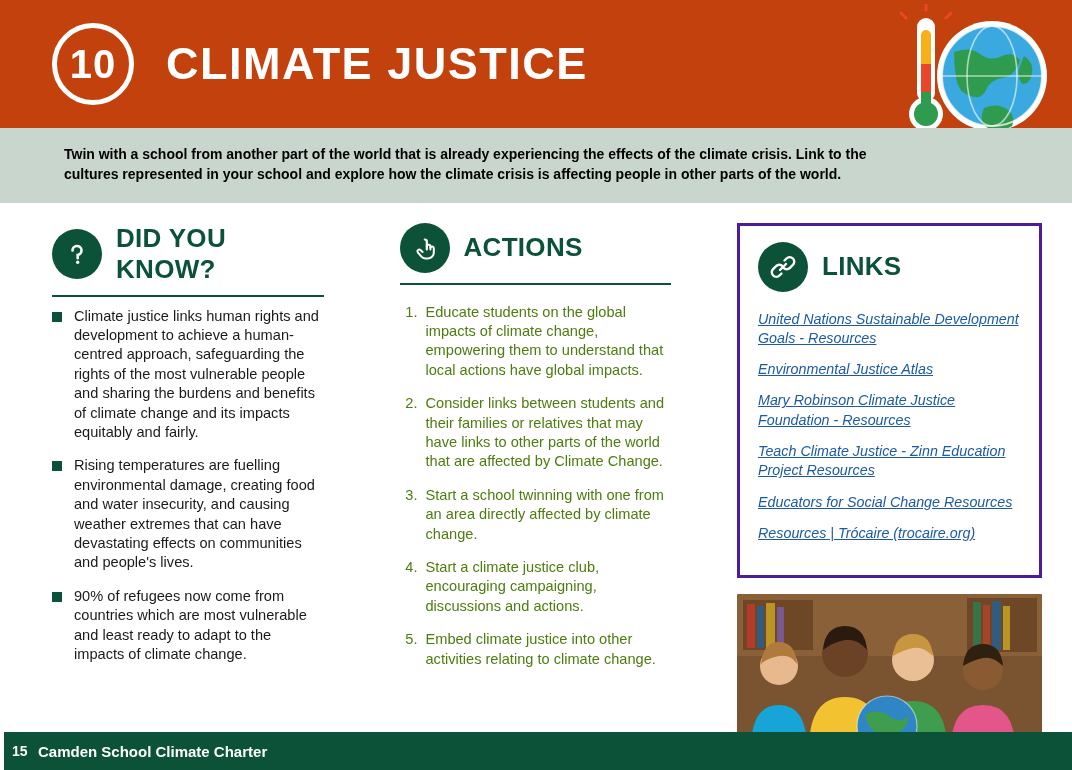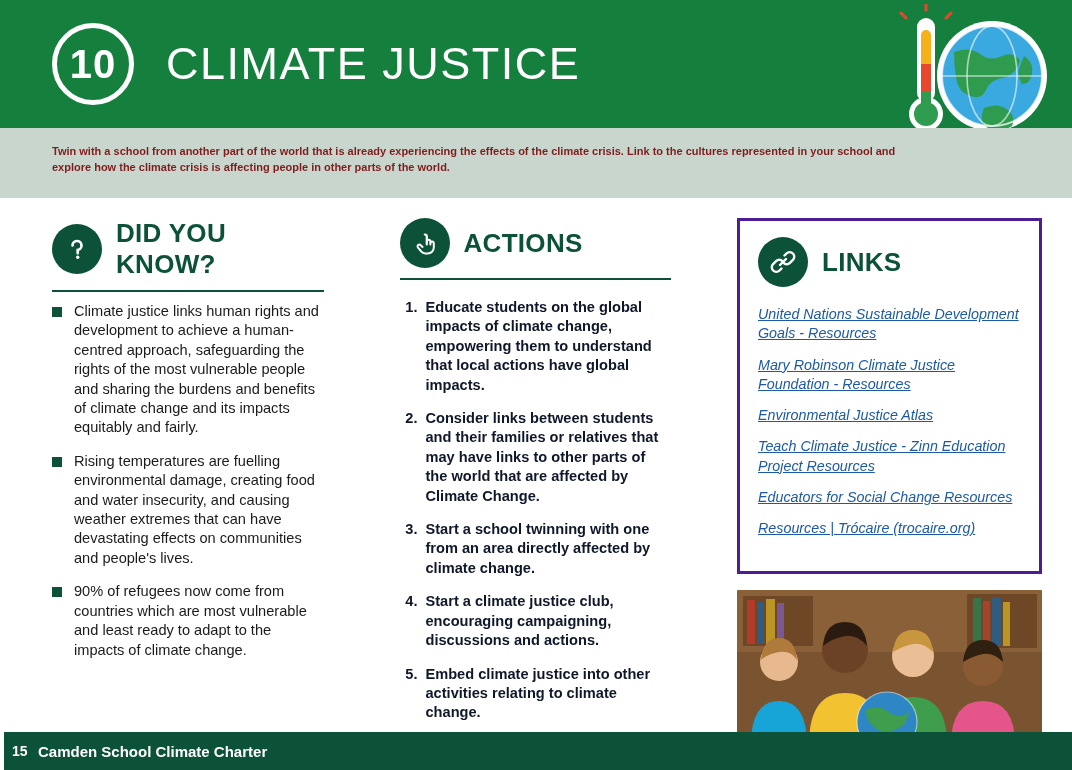--- a/index.html
+++ b/index.html
@@ -12,21 +12,21 @@
     font-family: "Liberation Sans", sans-serif;
     background: #ffffff;
     overflow: hidden;
     position: relative;
   }
 
   
   .header {
     position: relative;
     height: 128px;
-    background: #15803d;
+    background: #c2410c;
     overflow: hidden;
   }
   .header-inner {
     display: flex;
     align-items: center;
     height: 100%;
     padding-left: 52px;
   }
   .number-badge {
     width: 82px;
@@ -39,21 +39,21 @@
     justify-content: center;
     font-size: 40px;
     font-weight: bold;
     letter-spacing: 1px;
     box-sizing: border-box;
     flex: 0 0 auto;
   }
   .header-title {
     color: #ffffff;
     font-size: 45px;
-    font-weight: normal;
+    font-weight: bold;
     letter-spacing: 1.5px;
     margin-left: 32px;
     white-space: nowrap;
   }
 
   
   .goal-art {
     position: absolute;
     right: 18px;
     top: 4px;
@@ -62,25 +62,26 @@
   }
 
   
   .subtitle-bar {
     background: #c9d6cd;
     padding: 16px 52px 18px 52px;
     box-sizing: border-box;
     min-height: 70px;
   }
   .subtitle-text {
-    color: #7f1d1d;
-    font-size: 11px;
+    color: #000000;
+    font-size: 14px;
     font-weight: bold;
     line-height: 1.45;
     max-width: 860px;
+    margin-left: 12px;
   }
 
   
   .main {
     display: flex;
     padding: 20px 30px 0 30px;
     box-sizing: border-box;
     height: 535px;
     gap: 44px;
   }
@@ -141,24 +142,23 @@
   }
 
   
   ol.actions {
     margin: 18px 0 0 0;
     padding-left: 22px;
   }
   ol.actions li {
     font-size: 14.6px;
     line-height: 1.33;
-    color: #0f172a;
+    color: #4d7c0f;
     margin-bottom: 14px;
     padding-left: 4px;
-    font-weight: bold;
   }
 
   
   .links-panel {
     border: 3px solid #4c1d95;
     padding: 16px 18px 20px 18px;
     box-sizing: border-box;
     background: #ffffff;
   }
   .links-panel .section-head { border-bottom: none; padding-bottom: 0; }
@@ -296,22 +296,22 @@
           <svg width="30" height="30" viewBox="0 0 30 30">
             <path d="M12 18 l6 -6" stroke="#ffffff" stroke-width="2.4" stroke-linecap="round" fill="none"></path>
             <path d="M16.5 8.5 l2 -2 a4.5 4.5 0 0 1 6.4 6.4 l-3 3 a4.5 4.5 0 0 1 -6.4 0" fill="none" stroke="#ffffff" stroke-width="2.4" stroke-linecap="round"></path>
             <path d="M13.5 21.5 l-2 2 a4.5 4.5 0 0 1 -6.4 -6.4 l3 -3 a4.5 4.5 0 0 1 6.4 0" fill="none" stroke="#ffffff" stroke-width="2.4" stroke-linecap="round"></path>
           </svg>
         </div>
         <div class="head-title">LINKS</div>
       </div>
       <ul class="links-list">
         <li><a href="#">United Nations Sustainable Development Goals - Resources</a></li>
+        <li><a href="#">Environmental Justice Atlas</a></li>
         <li><a href="#">Mary Robinson Climate Justice Foundation - Resources</a></li>
-        <li><a href="#">Environmental Justice Atlas</a></li>
         <li><a href="#">Teach Climate Justice - Zinn Education Project Resources</a></li>
         <li><a href="#">Educators for Social Change Resources</a></li>
         <li><a href="#">Resources | Trócaire (trocaire.org)</a></li>
       </ul>
     </div>
 
     <div class="photo">
       <svg width="305" height="155" viewBox="0 0 305 155">
         <rect width="305" height="155" fill="#7a5430"></rect>
         <rect x="0" y="0" width="305" height="62" fill="#8a6038"></rect>

